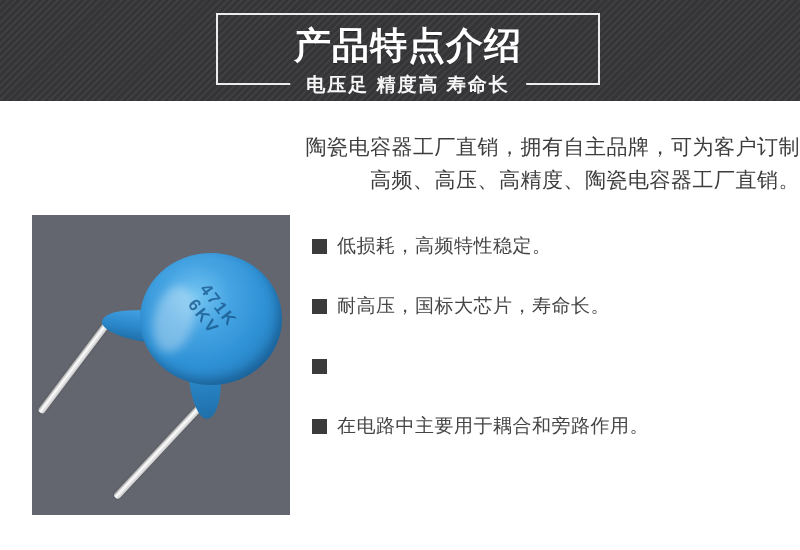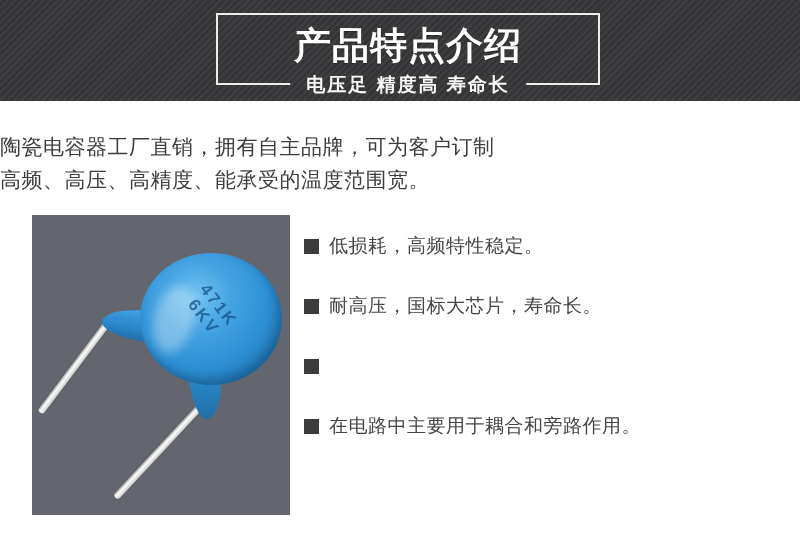--- a/index.html
+++ b/index.html
@@ -55,21 +55,21 @@
       #3f3f42 0px, #3f3f42 2px,
       #353538 2px, #353538 5px);
     text-align: center;
   }
 
   
   .intro {
     position: absolute;
     left: 0; top: 130px;
     width: 800px;
-    text-align: left;
+    text-align: right;
     color: #3d3d3d;
     font-size: 21px;
     line-height: 33px;
     letter-spacing: 0.5px;
   }
 
   
   .photo {
     position: absolute;
     left: 32px; top: 215px;
@@ -142,20 +142,21 @@
     position: absolute;
     left: 304px; top: 233px;
     list-style: none;
   }
   .feature {
     display: flex;
     align-items: center;
     height: 26px;
     margin-bottom: 34px;
     white-space: nowrap;
+    margin-left: 8px;
   }
   .sq {
     flex: none;
     width: 15px; height: 15px;
     background: #3b3b3b;
     margin-right: 10px;
   }
   .ftext {
     color: #454545;
     font-size: 19px;
@@ -169,21 +170,21 @@
 
   <header class="banner">
     <div class="title-frame">
       <h1 class="banner-title">产品特点介绍</h1>
       <span class="banner-subtitle">电压足 精度高 寿命长</span>
     </div>
   </header>
 
   <section class="intro">
     <div>陶瓷电容器工厂直销，拥有自主品牌，可为客户订制</div>
-    <div>高频、高压、高精度、能承受的温度范围宽。</div>
+    <div>高频、高压、高精度、陶瓷电容器工厂直销。</div>
   </section>
 
   <figure class="photo">
     <div class="lead lead-left"></div>
     <div class="lead lead-right"></div>
     <div class="tail tail-left"></div>
     <div class="tail tail-bottom"></div>
     <div class="disc">
       <div class="sheen"></div>
       <div class="marking">

